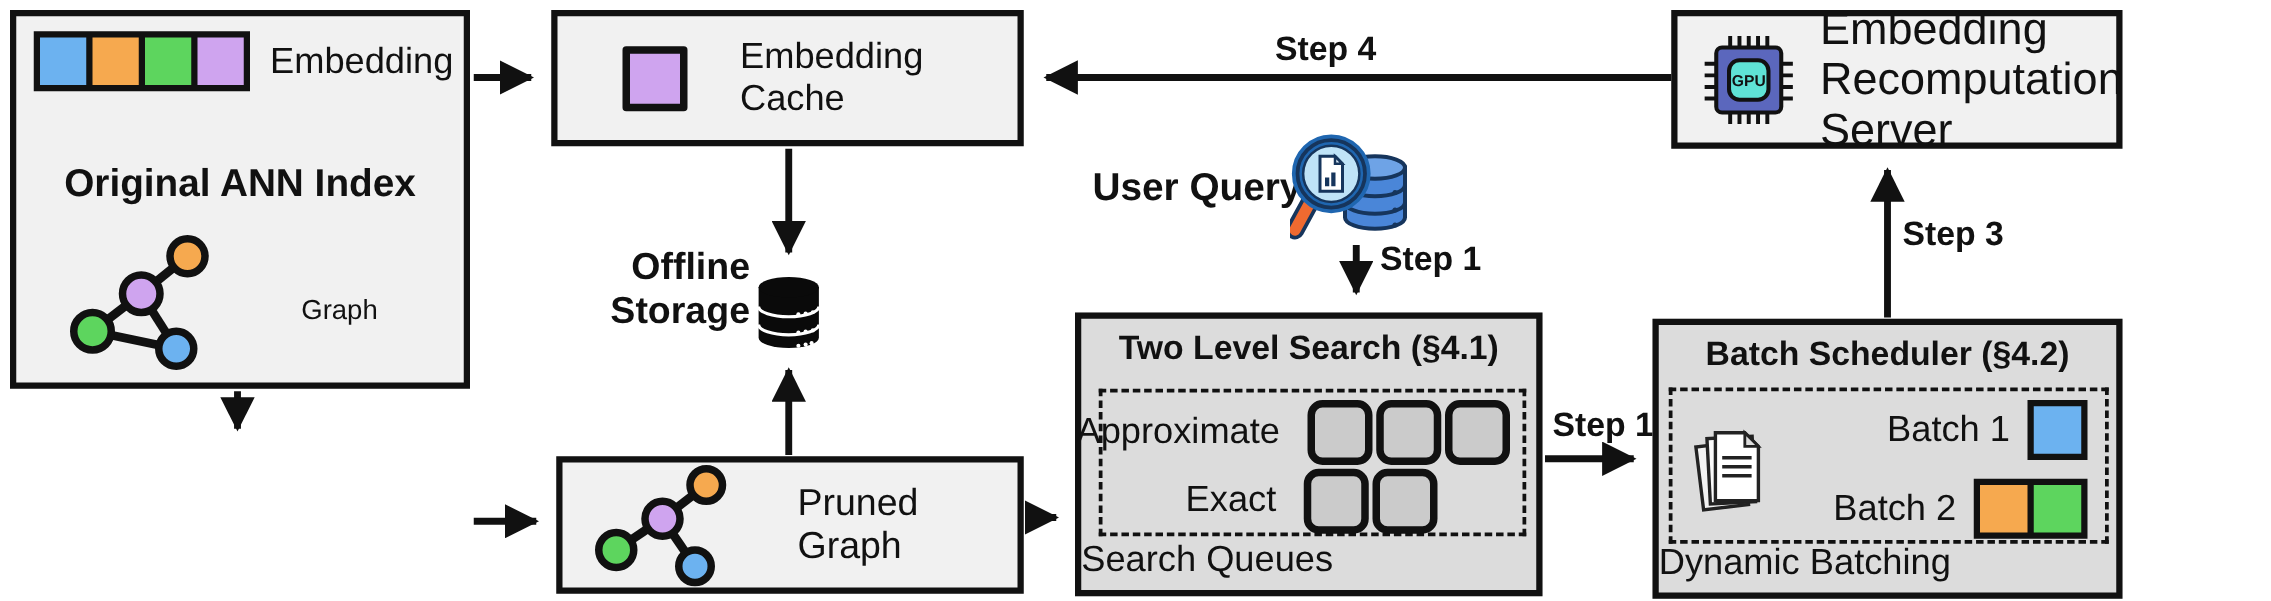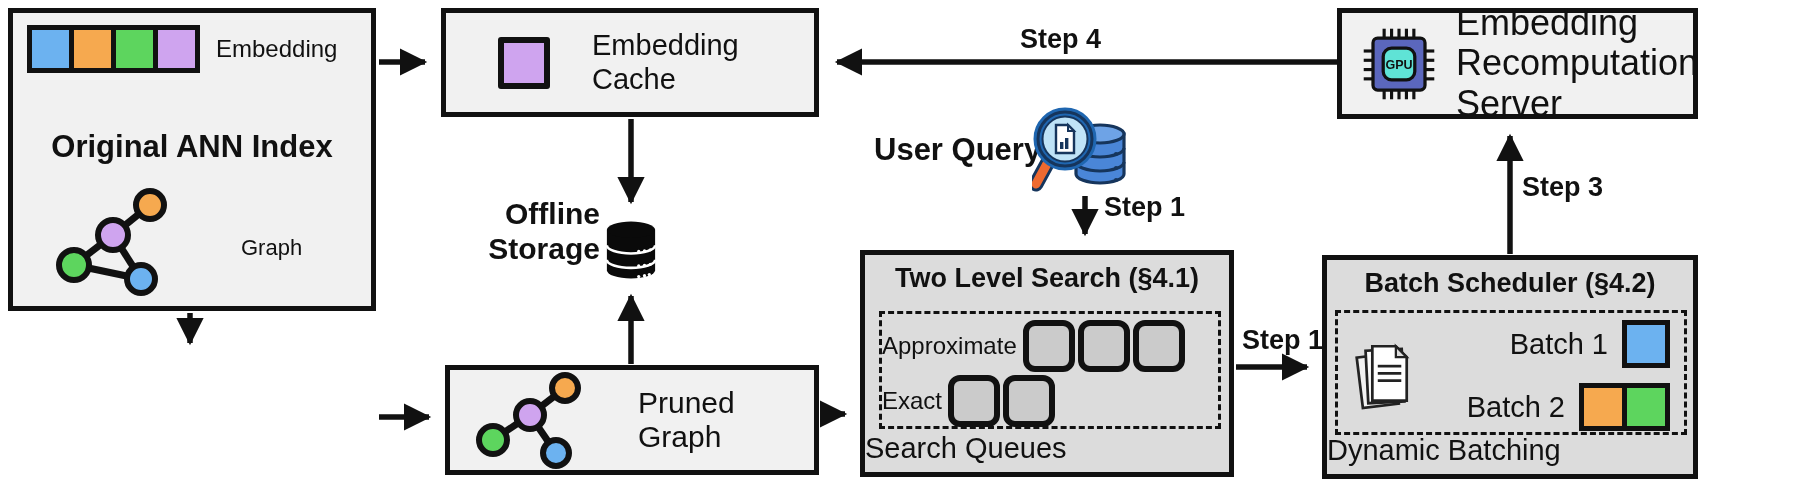--- a/index.html
+++ b/index.html
@@ -16,21 +16,21 @@
   .dark{background:#dcdcdc;}
 
   
   .emb-row{position:absolute;top:12px;left:14px;display:flex;align-items:center;gap:16px;}
   .emb-bar{display:flex;background:#111;padding:5px;gap:5px;}
   .emb-bar .sq{width:37px;height:38px;}
   .c-blue{background:#6cb2f0;}
   .c-orange{background:#f6a94f;}
   .c-green{background:#5dd55e;}
   .c-purple{background:#cfa4ef;}
-  .label-29{font-size:24px;}
+  .label-29{font-size:29px;}
   .oi-title{position:absolute;top:116px;left:0;width:100%;text-align:center;font-weight:bold;font-size:31px;}
   .oi-graph{position:absolute;left:38px;top:168px;width:132px;height:118px;}
   .oi-graph-label{position:absolute;left:228px;top:222px;font-size:22px;}
 
   
   .cache-inner{display:flex;height:100%;align-items:center;justify-content:center;gap:42px;}
   .cache-sq{width:40px;height:40px;background:#cfa4ef;border:6px solid #111;border-radius:3px;}
   .cache-title{font-size:29px;line-height:1.15;width:170px;}
 
   
@@ -45,21 +45,21 @@
   .uq-label{position:absolute;left:874px;top:132px;font-weight:bold;font-size:31px;}
   .uq-icon{position:absolute;left:1032px;top:102px;width:100px;height:100px;}
 
   
   .step{position:absolute;font-weight:bold;font-size:27px;}
 
   
   .panel-title{position:absolute;top:8px;left:0;width:100%;text-align:center;font-weight:bold;font-size:27px;}
   .panel-footer{position:absolute;bottom:7px;left:0;width:100%;text-align:left;font-size:29px;}
   .dashed{position:absolute;border:3px dashed #111;box-sizing:border-box;}
-  .q-row{display:flex;align-items:center;gap:6px;padding-right:10px;height:55px;}
+  .q-row{display:flex;align-items:center;justify-content:flex-end;gap:22px;padding-right:10px;height:55px;}
   .q-squares{display:flex;gap:3px;}
   .q-sq{width:40px;height:40px;background:#cbcbcb;border:6px solid #111;border-radius:12px;}
   .search-dashed{left:14px;top:56px;width:342px;height:118px;padding-top:4px;}
 
   .batch-dashed{left:8px;top:50px;width:352px;height:125px;}
   .batch-rows{position:absolute;right:14px;top:4px;display:flex;flex-direction:column;gap:9px;}
   .b-row{display:flex;align-items:center;justify-content:flex-end;gap:14px;height:54px;}
   .b-label{font-size:29px;}
   .b-frame{display:flex;background:#111;padding:5px;gap:5px;}
   .b-frame .sq{width:38px;height:38px;}

